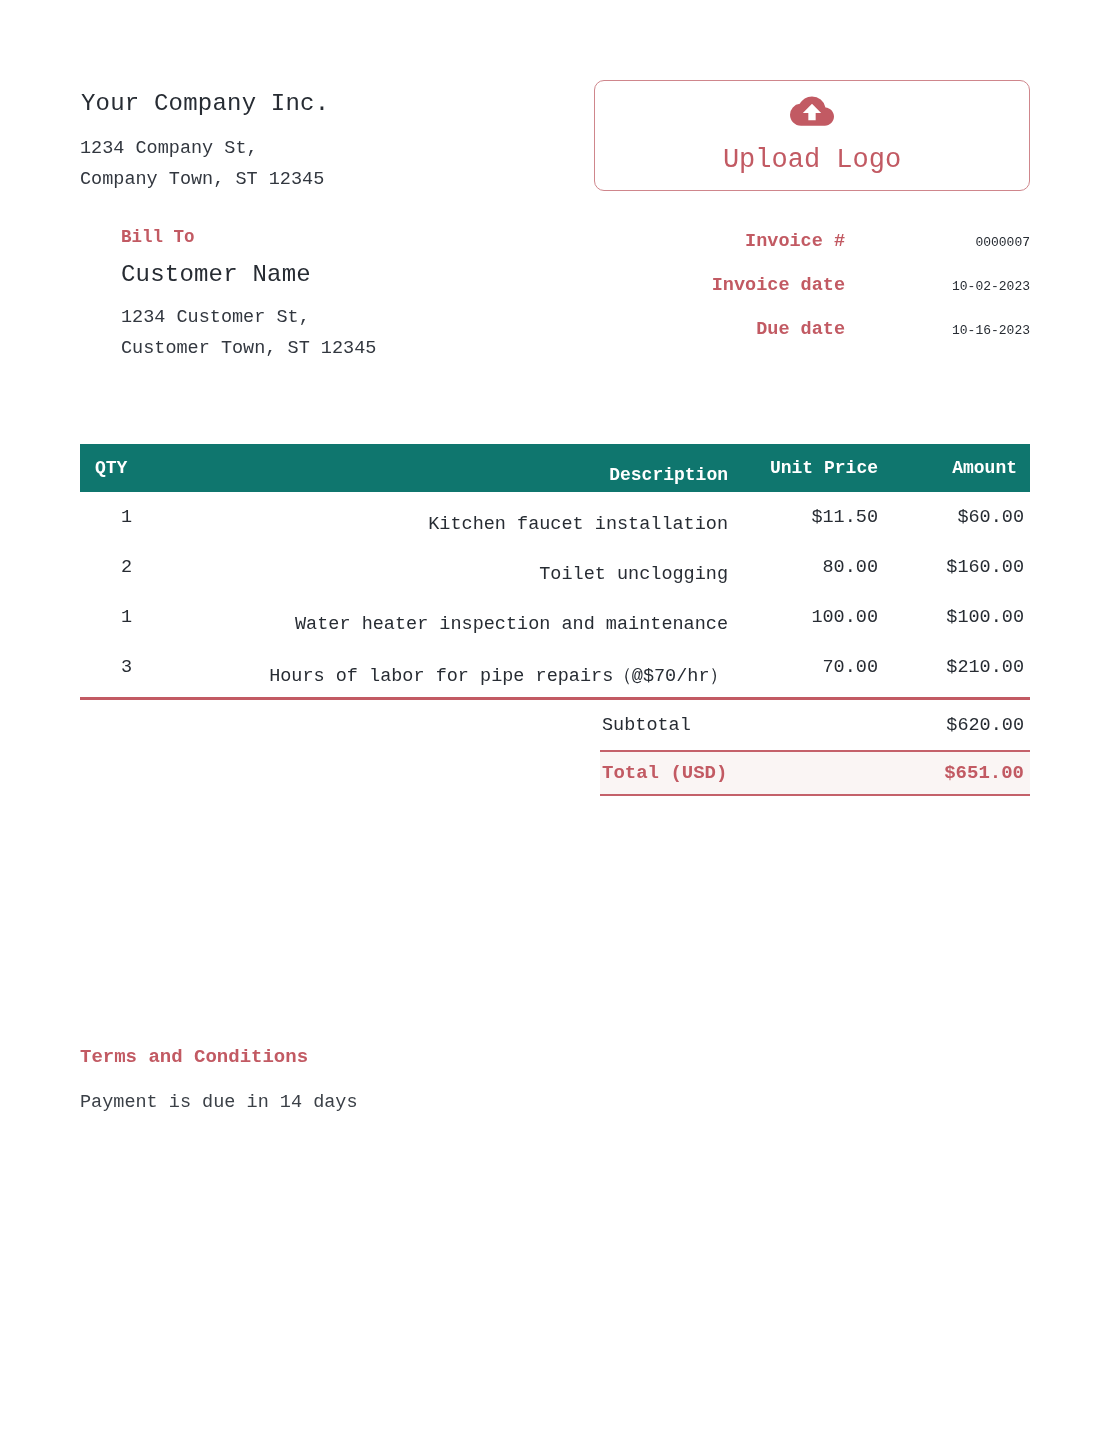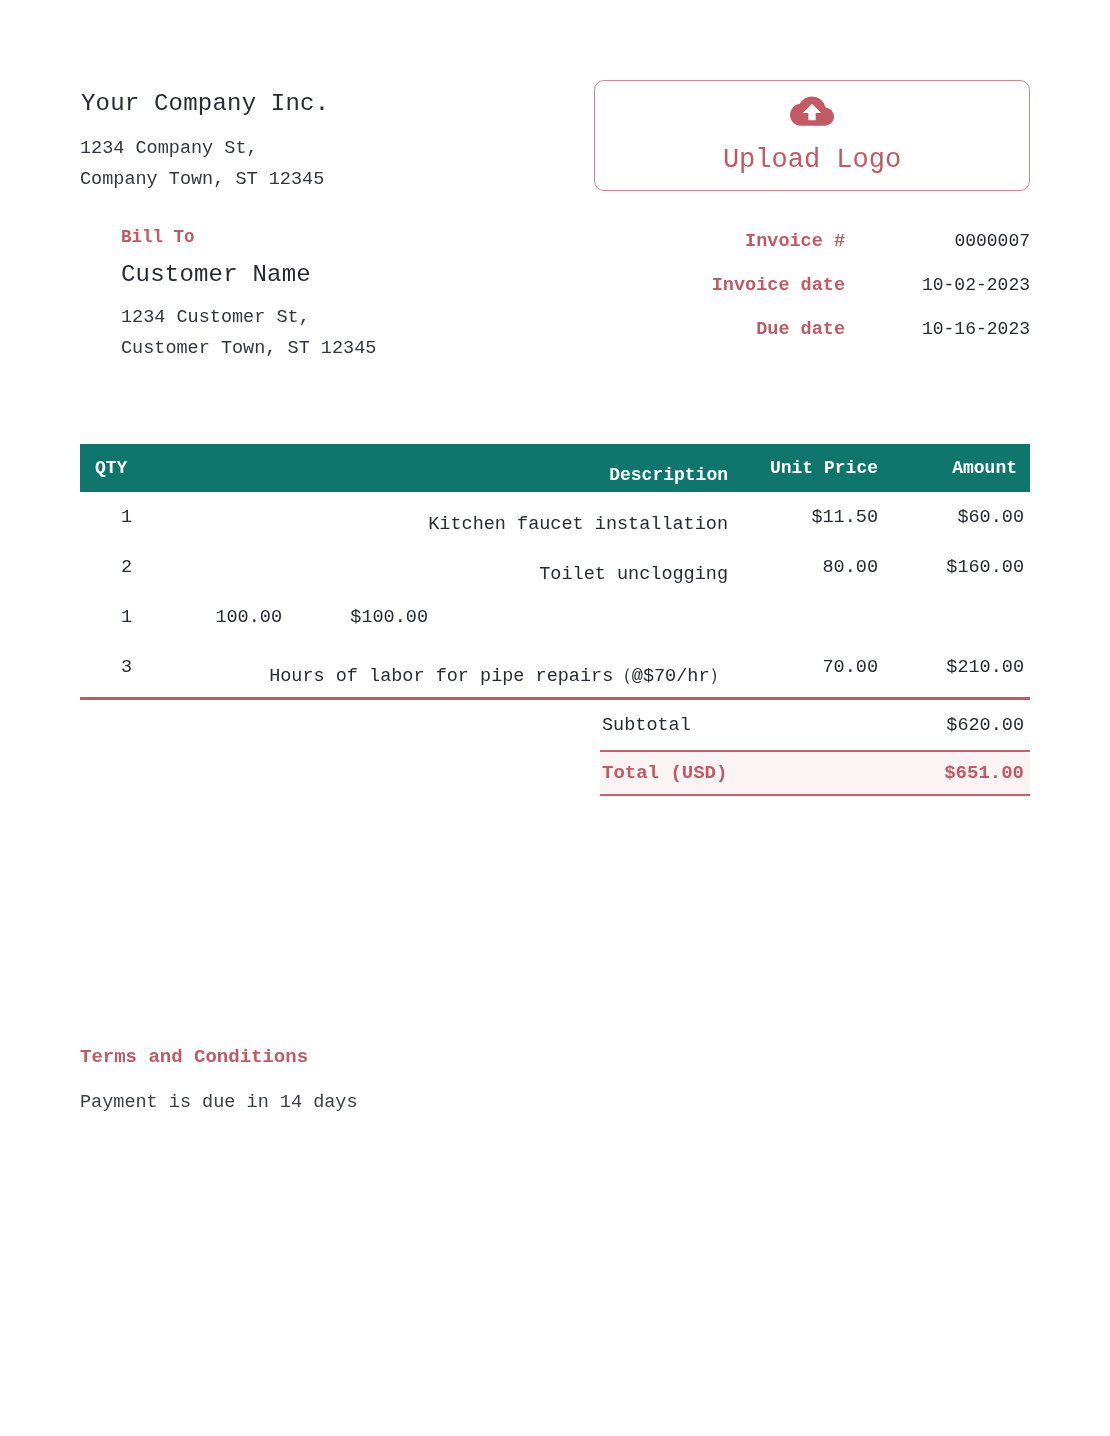--- a/index.html
+++ b/index.html
@@ -96,21 +96,21 @@
   }
   .meta-label {
     color: #c25a63;
     font-weight: 700;
     font-size: 18.5px;
     text-align: right;
   }
   .meta-value {
     width: 185px;
     text-align: right;
-    font-size: 18px;
+    font-size: 13px;
     color: #272c33;
   }
 
   
   .items { margin-top: 80px; }
   .thead {
     display: flex;
     align-items: center;
     height: 48px;
     background: #0f766e;
@@ -236,20 +236,21 @@
         <div class="col-amt">$60.00</div>
       </div>
       <div class="trow">
         <div class="col-qty">2</div>
         <div class="col-desc">Toilet unclogging</div>
         <div class="col-price">80.00</div>
         <div class="col-amt">$160.00</div>
       </div>
       <div class="trow">
         <div class="col-qty">1</div>
+        <div class="col-desc">Water heater inspection and maintenance</div>
         <div class="col-price">100.00</div>
         <div class="col-amt">$100.00</div>
       </div>
       <div class="trow">
         <div class="col-qty">3</div>
         <div class="col-desc">Hours of labor for pipe repairs（@$70/hr）</div>
         <div class="col-price">70.00</div>
         <div class="col-amt">$210.00</div>
       </div>
 

